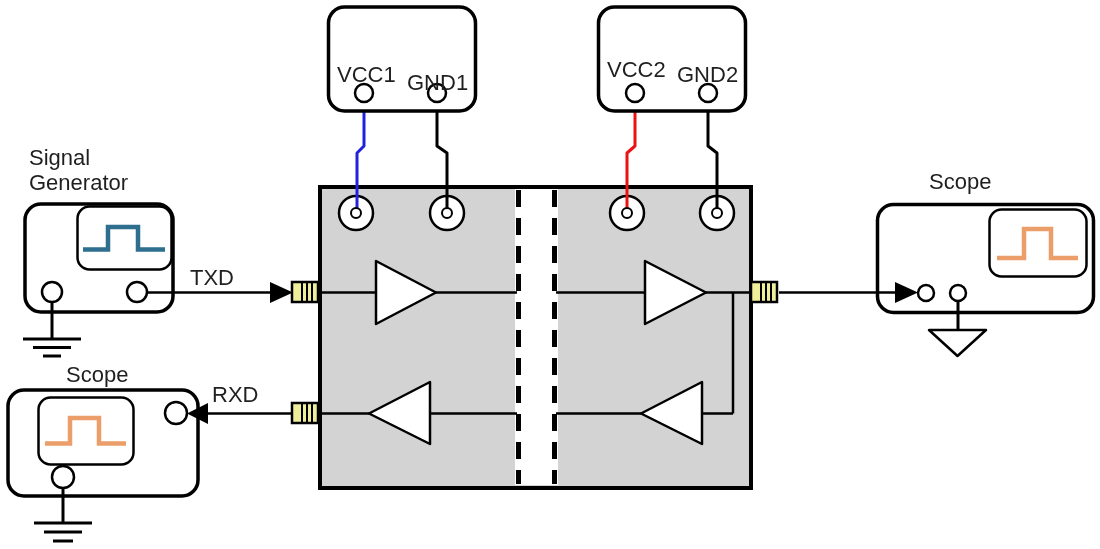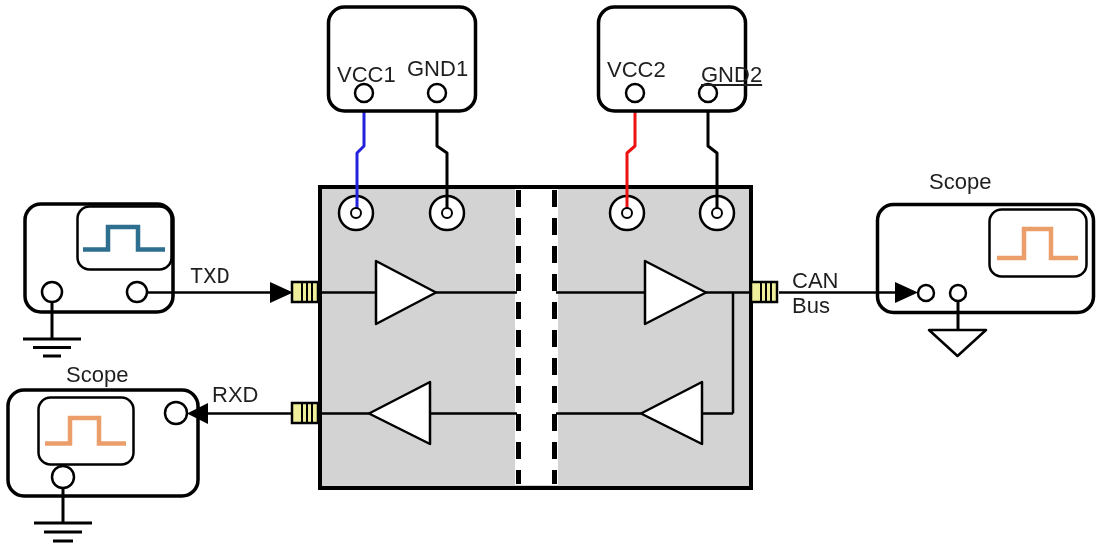--- a/index.html
+++ b/index.html
@@ -149,30 +149,27 @@
     <line class="sigline" x1="779" y1="292.5" x2="897" y2="292.5"></line>
     <polygon class="arrow" points="895,282 895,303 918,292.5"></polygon>
     <circle class="term" cx="926" cy="293" r="8"></circle>
     <circle class="term" cx="958" cy="293" r="8"></circle>
     <g>
       <line class="gnd" x1="958" y1="301" x2="958" y2="330"></line>
       <polygon class="gnd-tri" points="929,330 986,330 957.5,356"></polygon>
     </g>
   </svg>
 
+  <div class="lbl" style="left:29px;top:145px;width:140px;">Signal Generator</div>
 
   <div class="lbl" style="left:337px;top:62px;width:66px;">VCC1</div>
-  <div class="lbl" style="left:407px;top:56px;width:66px;">GND1</div>
+  <div class="lbl" style="left:407px;top:70px;width:66px;">GND1</div>
   <div class="lbl" style="left:607px;top:57px;width:66px;">VCC2</div>
-  <div class="lbl" style="left:701px;top:62px;width:66px;text-decoration:underline;">GND2</div>
+  <div class="lbl" style="left:677px;top:62px;width:66px;">GND2</div>
 
-  <div class="lbl" style="left:190px;top:265px;width:60px;font-family:Liberation Mono, monospace;">TXD</div>
+  <div class="lbl" style="left:190px;top:265px;width:60px;">TXD</div>
   <div class="lbl" style="left:212px;top:382px;width:60px;">RXD</div>
 
-  <div class="lbl" style="left:792px;top:268px;width:60px;">
-    <span class="line">CAN</span>
-    <span class="line">Bus</span>
-  </div>
 
   <div class="lbl" style="left:929px;top:169px;width:100px;">Scope</div>
   <div class="lbl" style="left:66px;top:362px;width:100px;">Scope</div>
 
 </div>
 
 </body></html>

